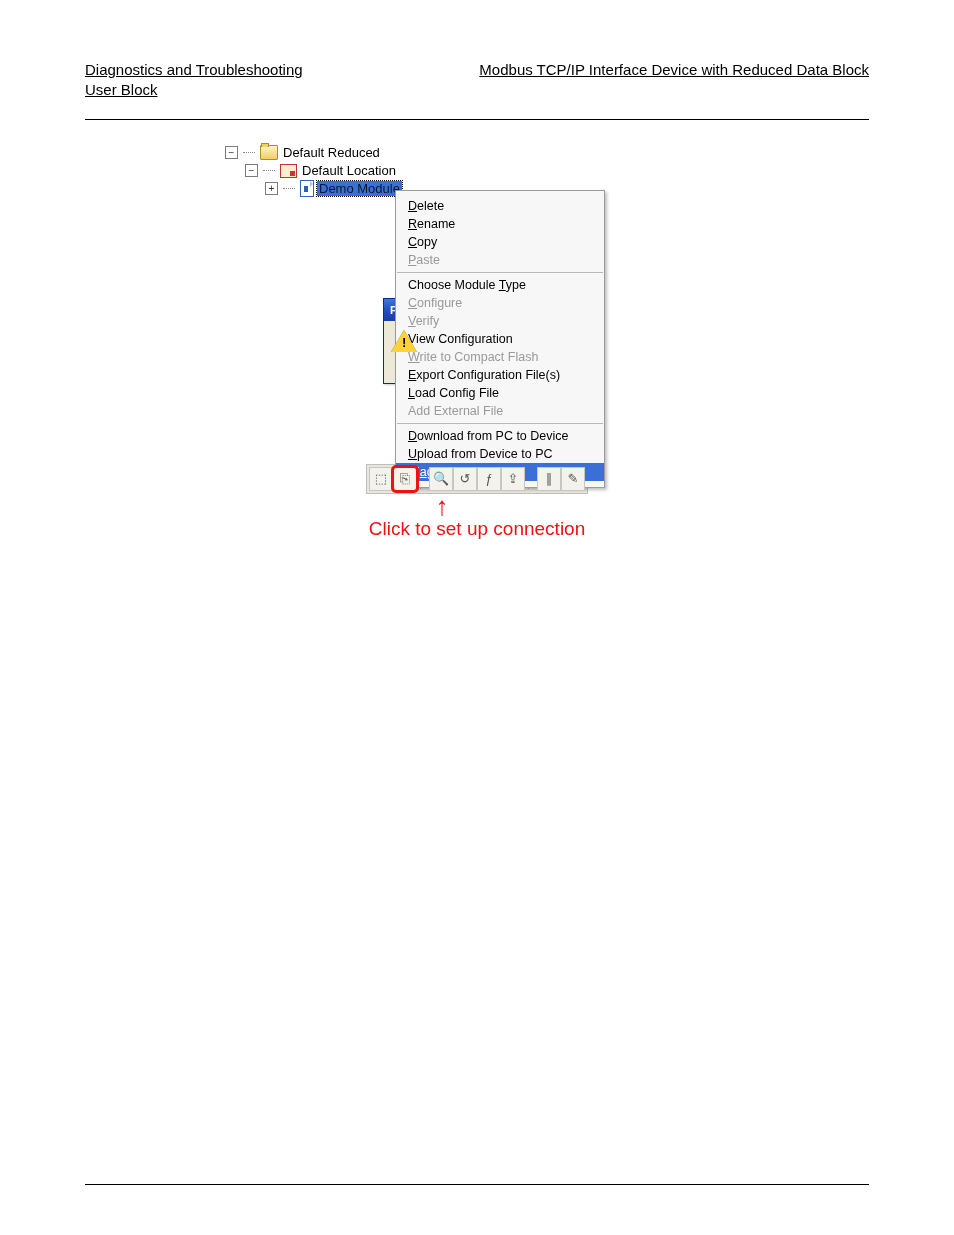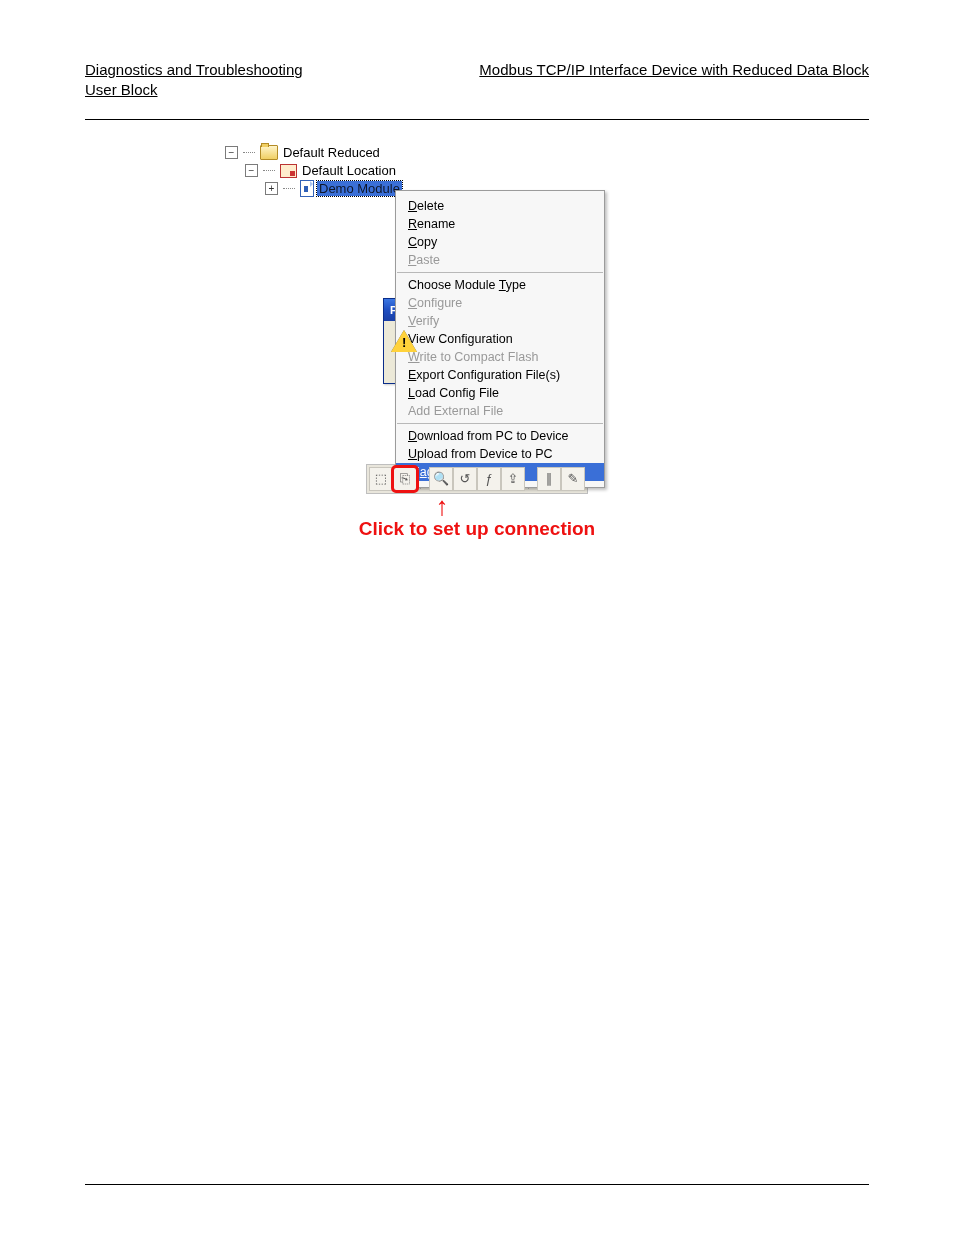--- a/index.html
+++ b/index.html
@@ -248,21 +248,21 @@
   }
   .arrow-up{
     color:#e11;
     font-size:26px;
     font-weight:bold;
     line-height:20px;
     margin:2px 0 2px -70px;
   }
   .caption{
     color:#e11;
-    font-weight:bold;
+    font-weight:normal;
     font-size:19px;
     font-family: Arial, sans-serif;
     text-align: center;
   }
   .footer{
     position:absolute;
     bottom:50px;
     left:85px; right:85px;
     border-top:1.5px solid #000;
   }

